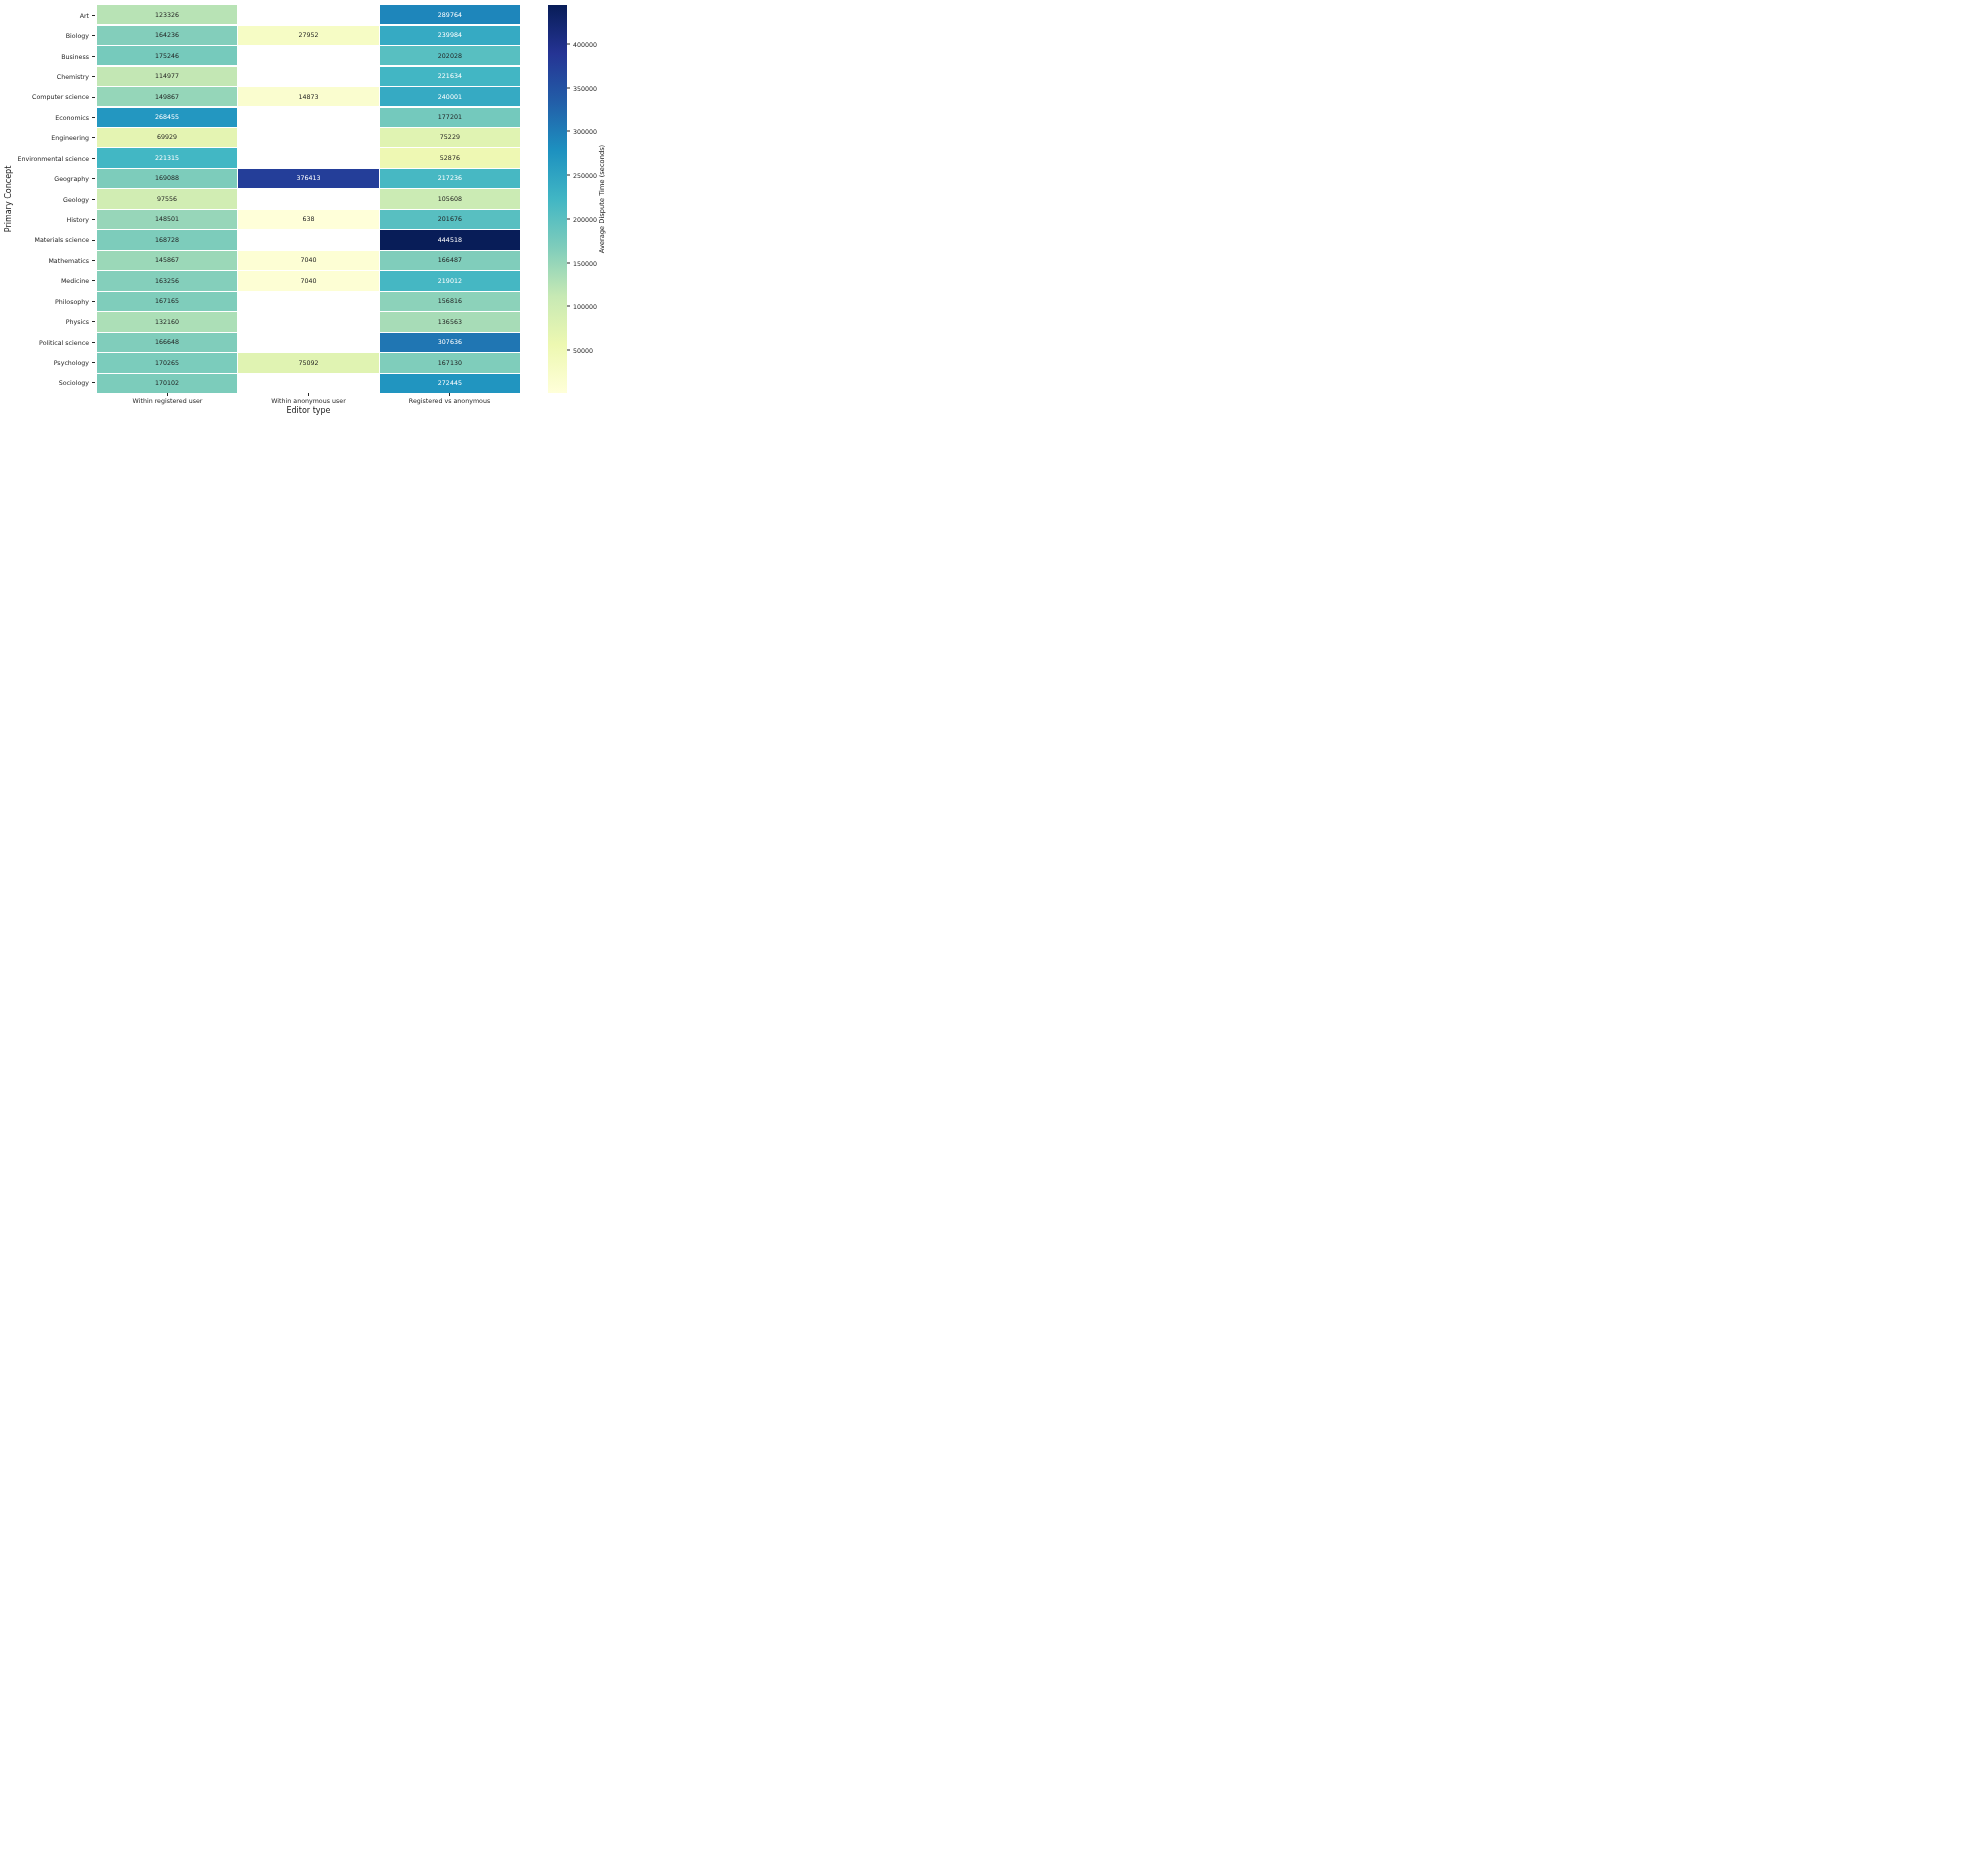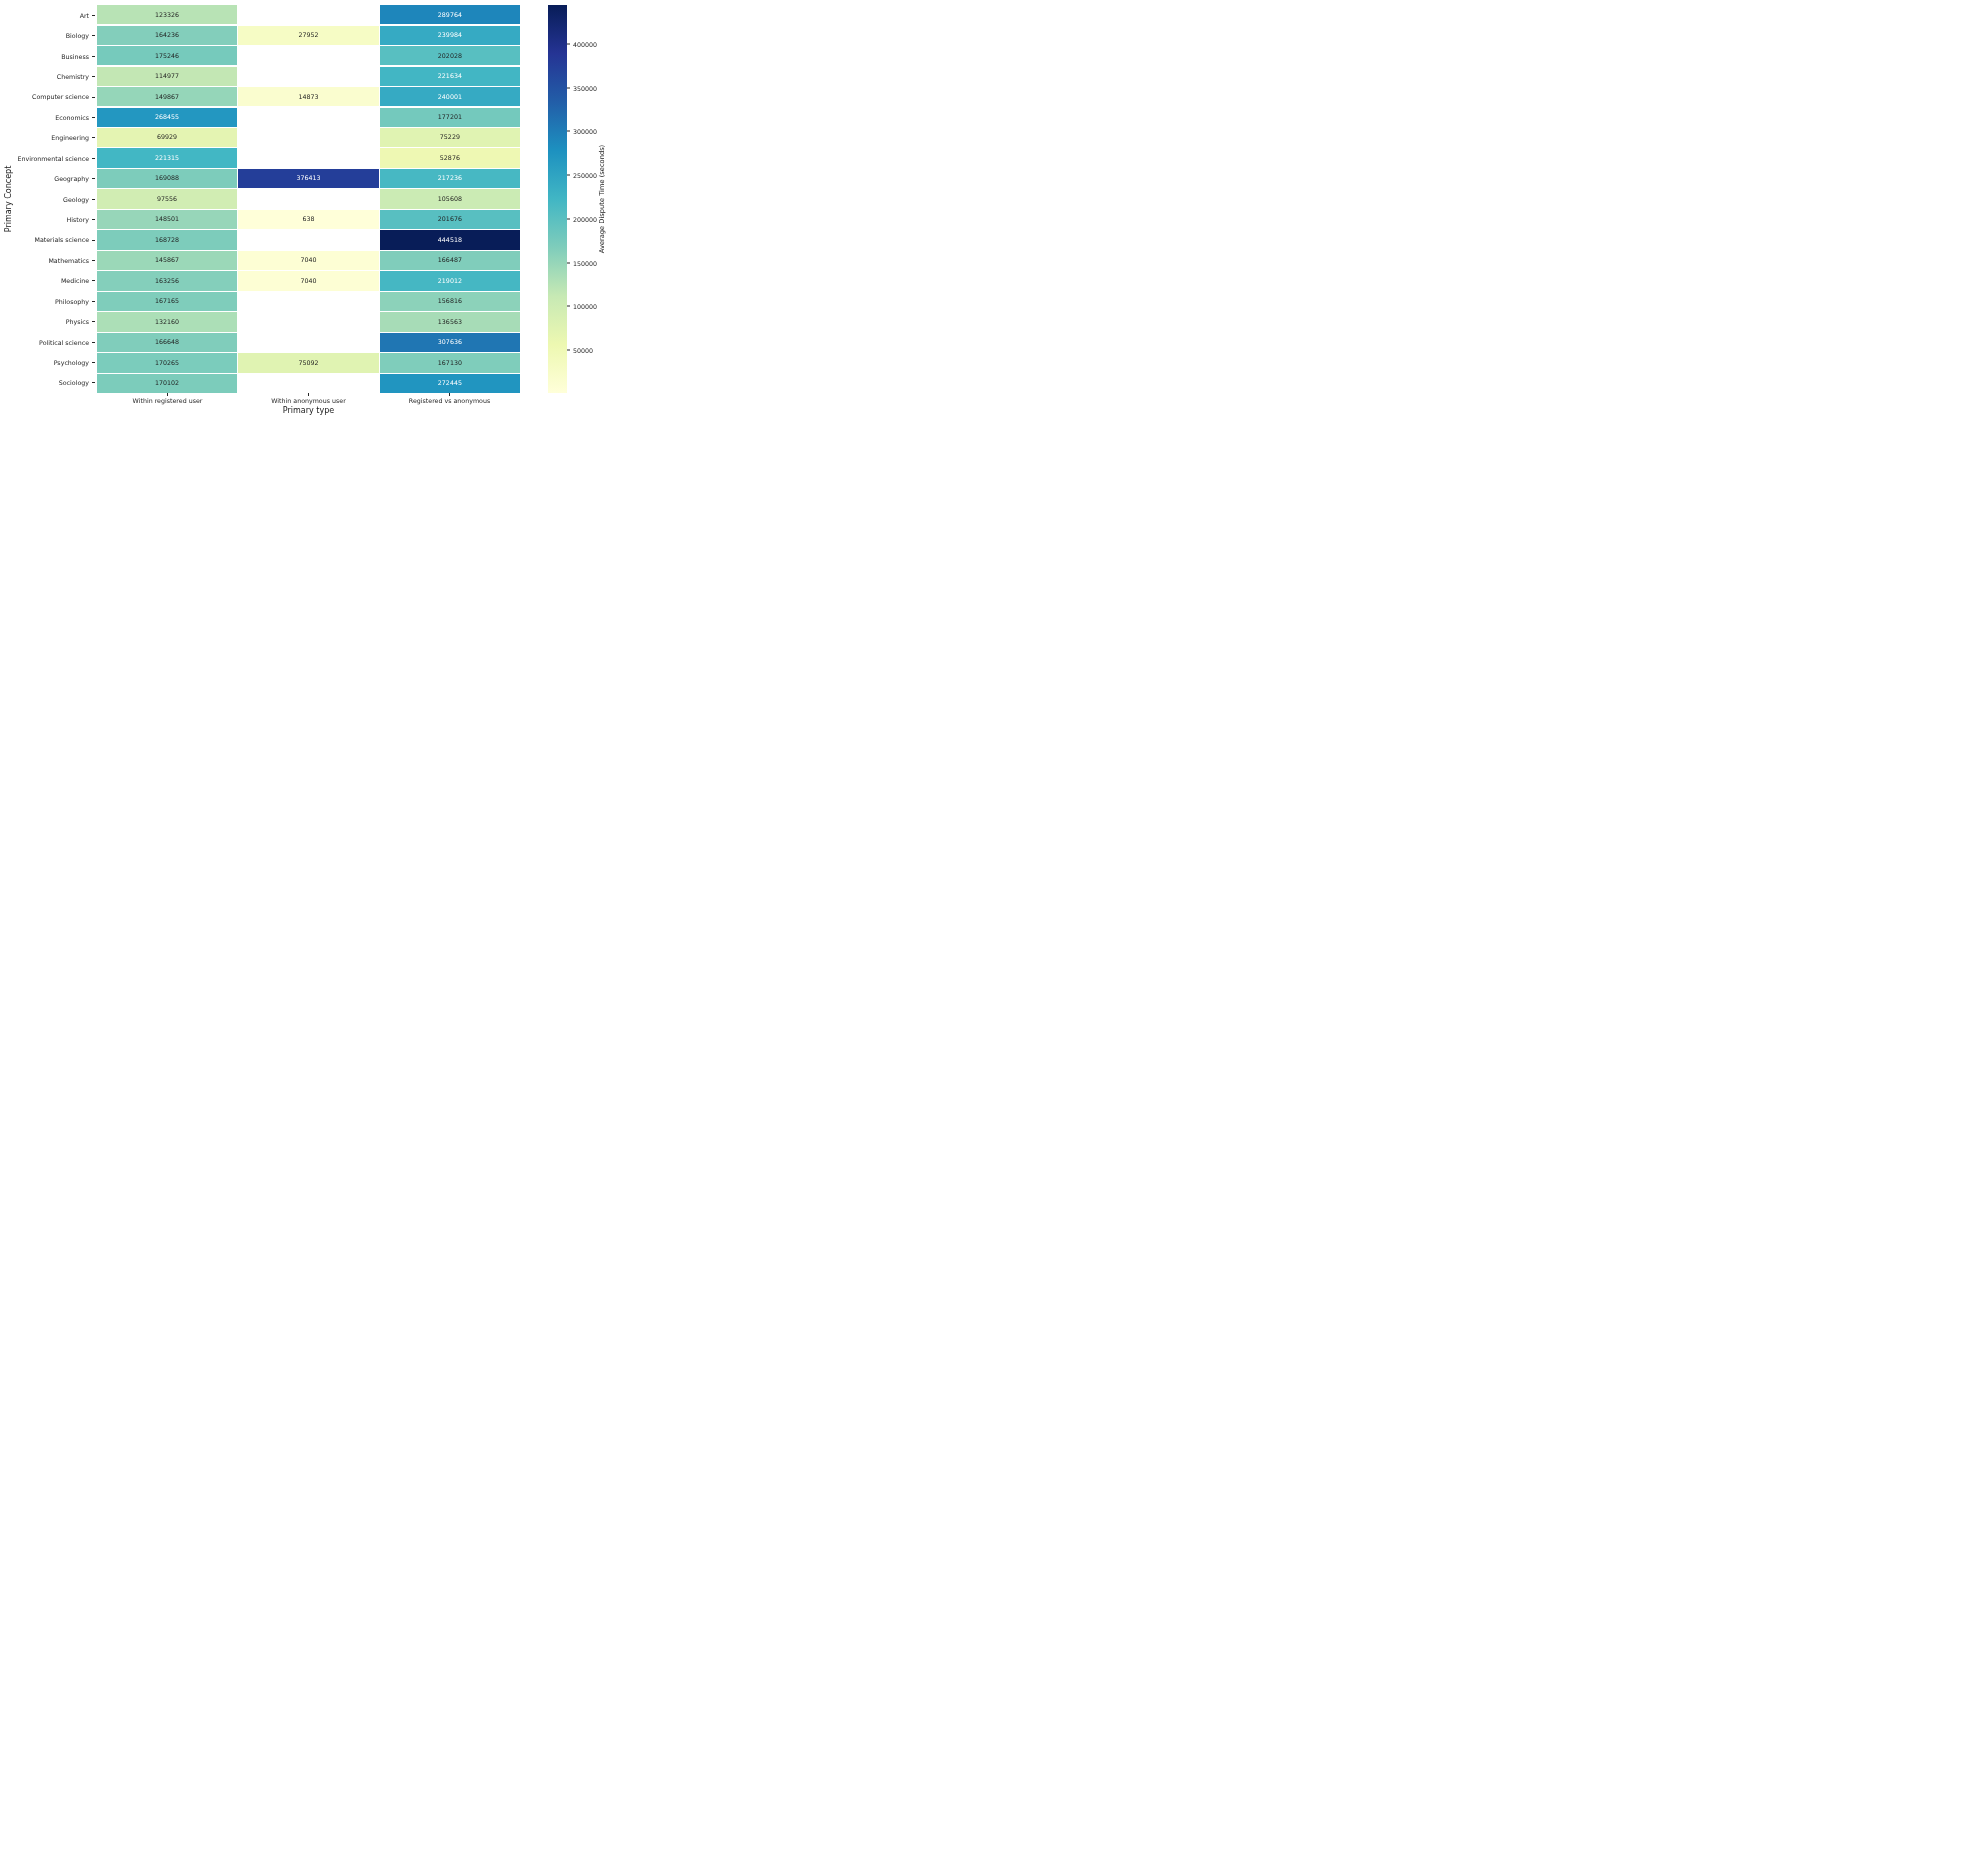--- a/index.html
+++ b/index.html
@@ -290,21 +290,21 @@
       </div>
       <div class="xtick">
         <span class="xtick-dash"></span>
         <span class="xtick-text">Within anonymous user</span>
       </div>
       <div class="xtick">
         <span class="xtick-dash"></span>
         <span class="xtick-text">Registered vs anonymous</span>
       </div>
     </div>
-  <div class="xlabel">Primary type</div>
+  <div class="xlabel">Editor type</div>
   <div class="cbar" id="cbar" style="background: linear-gradient(to top, rgb(255, 255, 217) 0%, rgb(237, 248, 177) 12.5%, rgb(199, 233, 180) 25%, rgb(127, 205, 187) 37.5%, rgb(65, 182, 196) 50%, rgb(29, 145, 192) 62.5%, rgb(34, 94, 168) 75%, rgb(37, 52, 148) 87.5%, rgb(8, 29, 88) 100%);"></div>
   <div class="cbticks" id="cbticks">
       <div class="cbtick" style="top: 345px;">
         <span class="cbtick-dash"></span>
         <span>50000</span>
       </div>
       <div class="cbtick" style="top: 301px;">
         <span class="cbtick-dash"></span>
         <span>100000</span>
       </div>

